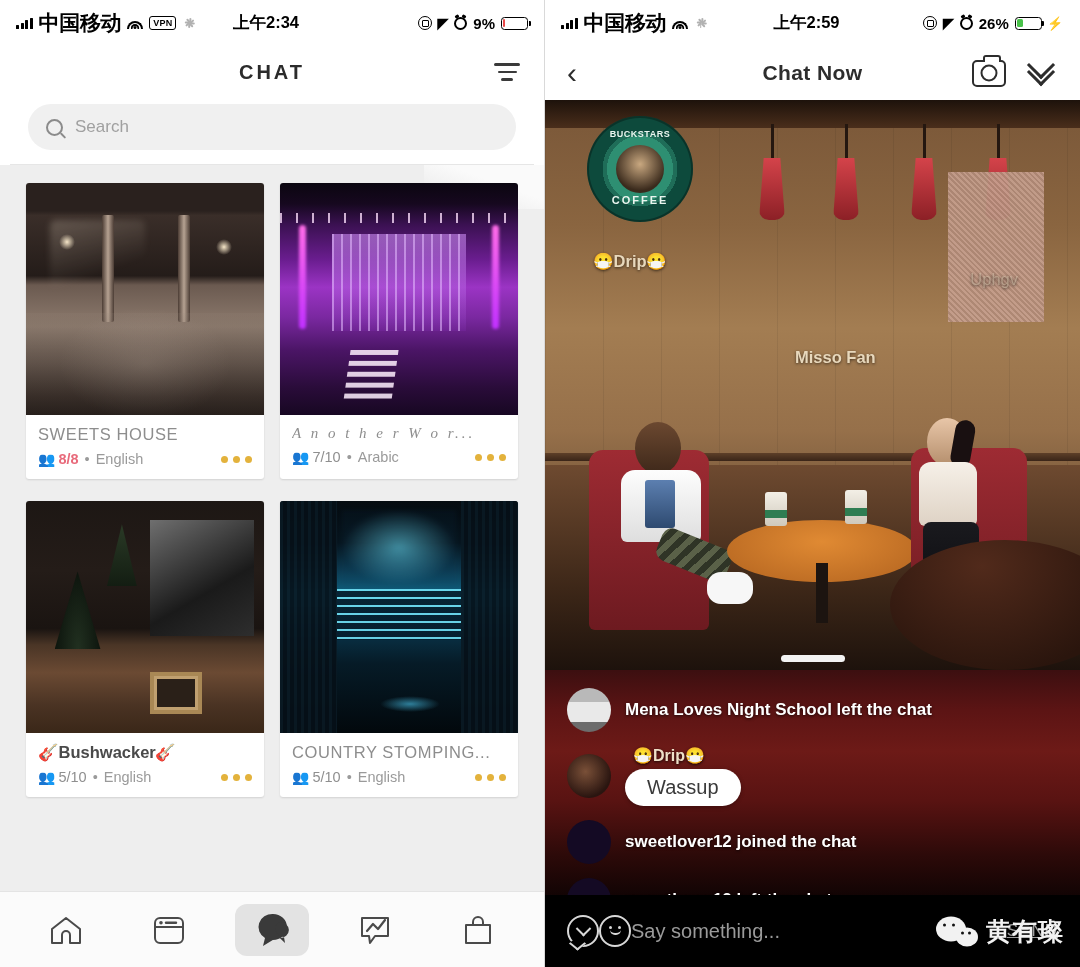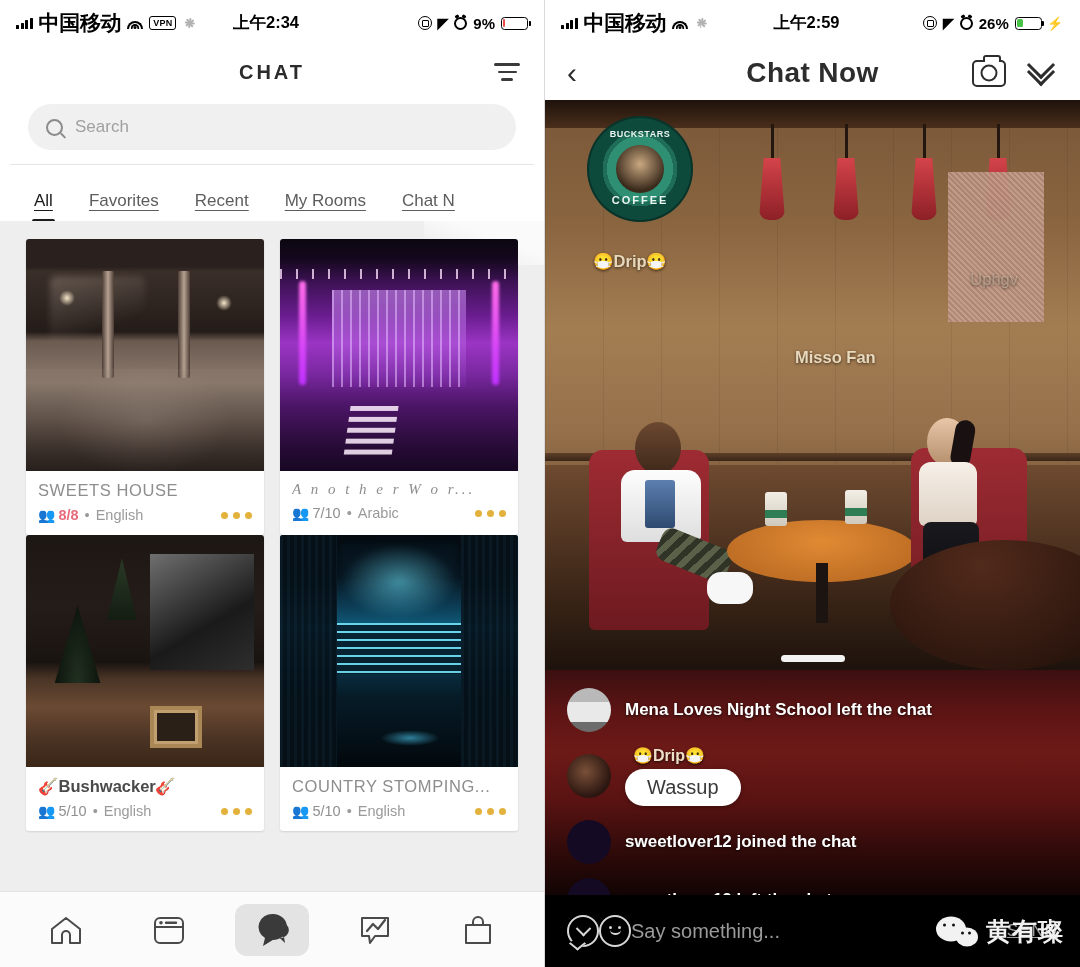--- a/index.html
+++ b/index.html
@@ -110,21 +110,21 @@
   }
   .tab.active{ color:#1a1a1a; font-weight:500; position:relative;}
   .tab.active::after{
     content:""; position:absolute; left:-2px; right:-2px; bottom:-2px;
     height:4px; background:#1c1c1c; border-radius:2px;
   }
 
   
   .grid-area{
     flex:1; background:#eeeeee; padding:18px 26px 10px;
-    display:grid; grid-template-columns:1fr 1fr; gap:0 16px;
+    display:grid; grid-template-columns:1fr 1fr; gap:22px 16px;
     align-content:start; position:relative; overflow:hidden;
   }
   .grid-area::before{
     content:""; position:absolute; top:0; right:0; width:120px; height:44px;
     background:linear-gradient(200deg,#fafafa 40%,#eeeeee 75%); pointer-events:none;
   }
   .card{
     background:#fff; border-radius:3px; overflow:hidden;
     box-shadow:0 1px 2px rgba(0,0,0,.12); display:flex; flex-direction:column;
     cursor:pointer;
@@ -237,21 +237,21 @@
 
   
   .right{ width:535px; height:967px; background:#000; display:flex; flex-direction:column; position:relative;}
   .r-top{ background:#fff; flex:none;}
   .r-header{
     height:54px; display:flex; align-items:center; padding:0 22px; position:relative;
   }
   .back{ font-size:30px; color:#2d2d2d; font-weight:300; cursor:pointer; line-height:1;}
   .r-title{
     position:absolute; left:0; right:0; text-align:center;
-    font-size:28px; font-weight:bold; color:#2d2d2d; letter-spacing:.4px; pointer-events:none;
+    font-size:21px; font-weight:bold; color:#2d2d2d; letter-spacing:.4px; pointer-events:none;
   }
   .r-actions{ margin-left:auto; display:flex; align-items:center; gap:22px; z-index:2;}
   .cam{
     width:34px;height:27px;border:2.6px solid #2d2d2d;border-radius:5px;position:relative;cursor:pointer;
   }
   .cam::before{
     content:""; position:absolute; left:50%; top:50%; transform:translate(-50%,-50%);
     width:13px;height:13px;border:2.6px solid #2d2d2d;border-radius:50%;
   }
   .cam::after{
@@ -450,27 +450,20 @@
 
     <div class="search-wrap">
       <div class="search">
         <span class="mag"></span>
         <span class="search-ph">Search</span>
       </div>
     </div>
 
     <div class="divider"></div>
 
-    <div class="tabs">
-      <div class="tab active">All</div>
-      <div class="tab">Favorites</div>
-      <div class="tab">Recent</div>
-      <div class="tab">My Rooms</div>
-      <div class="tab">Chat N</div>
-    </div>
 
     <div class="grid-area">
 
       <div class="card">
         <div class="thumb t1">
           <span class="pillar" style="left:32%"></span>
             <span class="pillar" style="left:64%"></span>
           <span class="lamp" style="left:14%;top:22%"></span>
             <span class="lamp" style="left:80%;top:24%"></span>
         </div>

